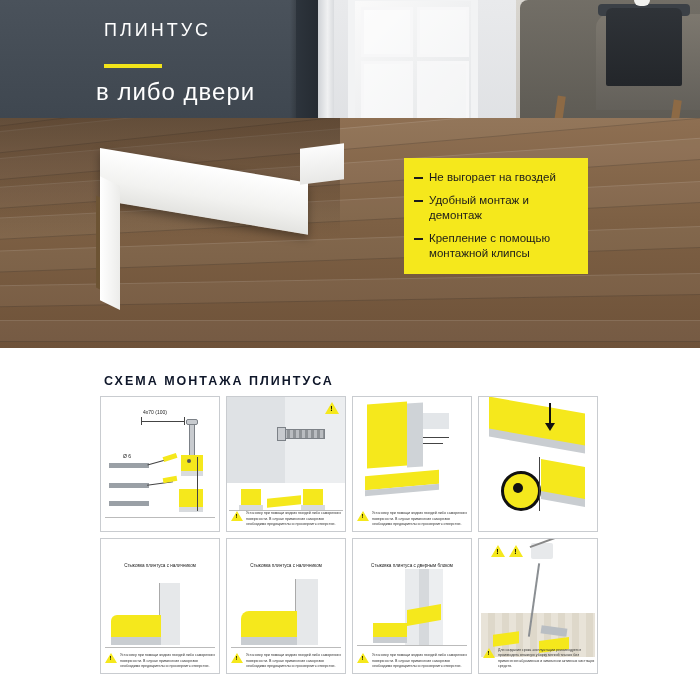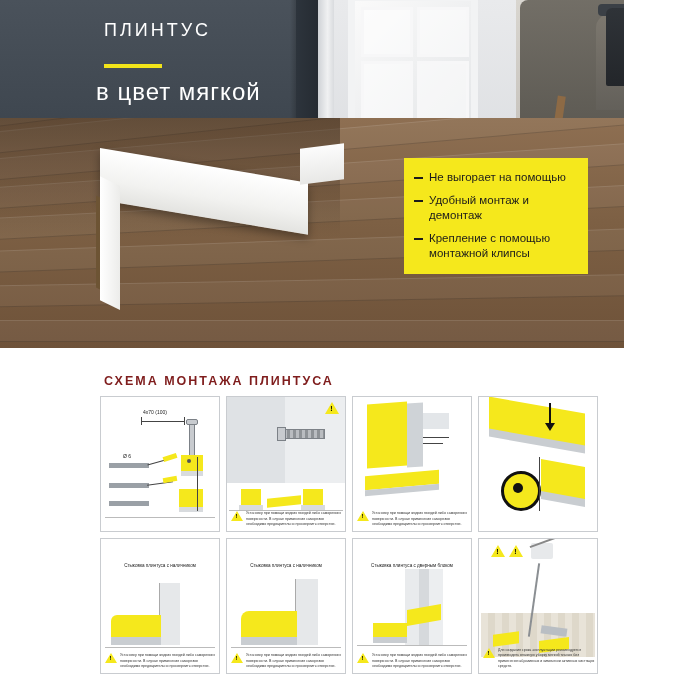--- a/index.html
+++ b/index.html
@@ -12,21 +12,21 @@
     height: 700px;
     overflow: hidden;
     font-family: "Liberation Sans", sans-serif;
     position: relative;
   }
 
   
   .hero {
     position: absolute;
     left: 0; top: 0;
-    width: 624px;
+    width: 700px;
     height: 348px;
     overflow: hidden;
     background: #6b5644;
   }
 
   
   .hero-wall-left {
     position: absolute;
     left: 0; top: 0;
     width: 302px;
@@ -238,21 +238,21 @@
     left: 0; top: 348px;
     width: 700px;
     height: 352px;
     background: #ffffff;
   }
   .scheme-title {
     position: absolute;
     left: 104px; top: 26px;
     font-size: 12.5px;
     letter-spacing: 2px;
-    color: #7f1d1d;
+    color: #0f172a;
     font-weight: 700;
     text-transform: uppercase;
   }
   .grid {
     position: absolute;
     left: 100px; top: 48px;
     width: 500px;
     display: grid;
     grid-template-columns: repeat(4, 120px);
     grid-template-rows: 136px 136px;
@@ -382,26 +382,26 @@
 
   <div class="hero-skirting"></div>
   <div class="hero-skirting-dark"></div>
   <div class="hero-skirting-2"></div>
   <div class="hero-skirting-right"></div>
 
   <div class="hero-title">
     <div>ПЛИНТУС</div>
   </div>
   <div class="hero-rule"></div>
-  <div class="hero-sub">в цвет мягкой</div>
+  <div class="hero-sub">в либо двери</div>
 
   <div class="features">
     <div class="feature-row">
       <span class="feature-dash"></span>
-      <span>Не выгорает на помощью</span>
+      <span>Не выгорает на гвоздей</span>
     </div>
     <div class="feature-row">
       <span class="feature-dash"></span>
       <span>Удобный монтаж и демонтаж</span>
     </div>
     <div class="feature-row">
       <span class="feature-dash"></span>
       <span>Крепление с помощью монтажной клипсы</span>
     </div>
   </div>

